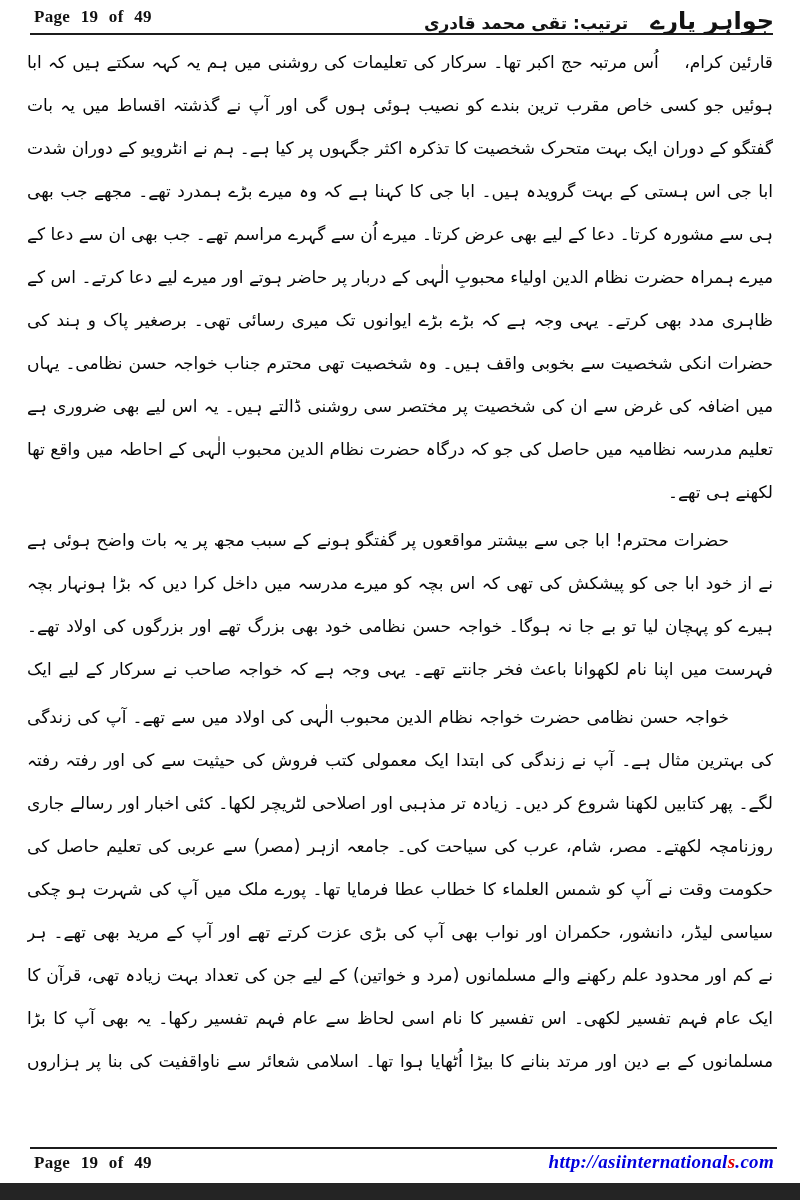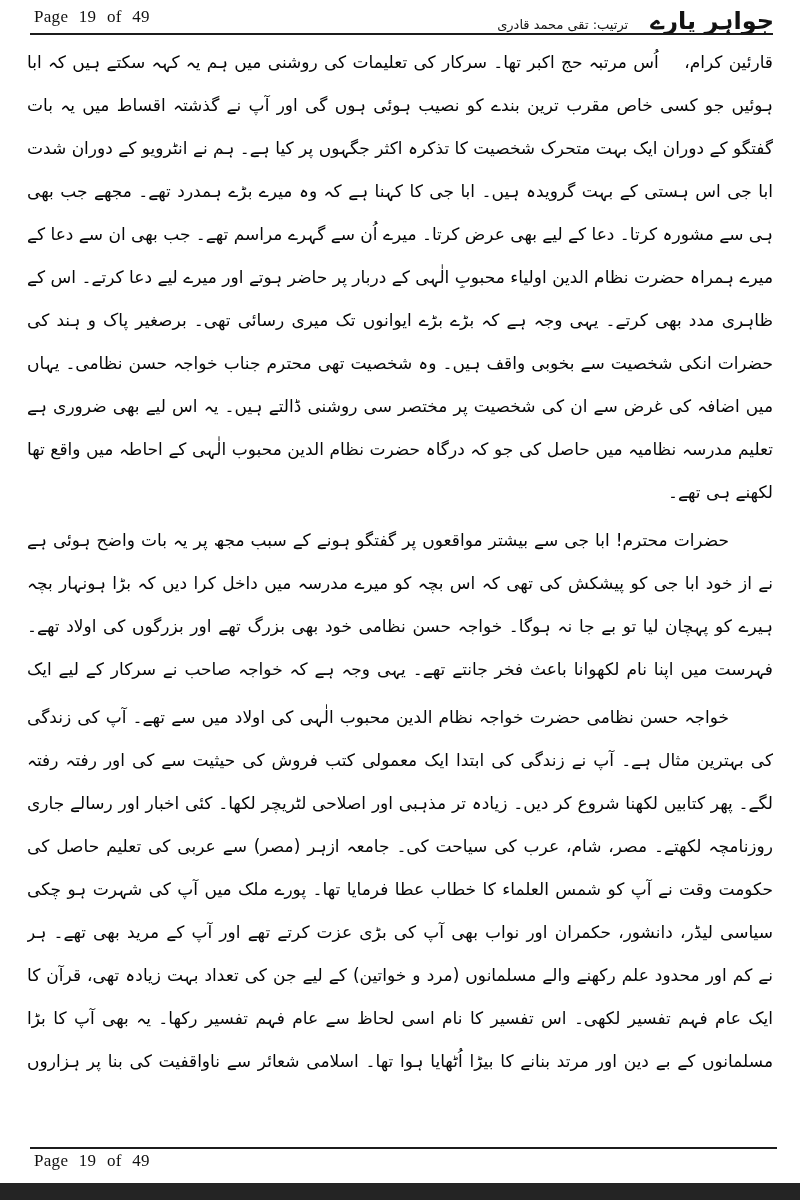--- a/index.html
+++ b/index.html
@@ -12,30 +12,30 @@
   }
   .page { position: absolute; inset: 0; }
 
   
   .header {
     position: absolute; top: 7px; left: 34px; right: 26px;
     display: flex; justify-content: space-between; align-items: flex-start;
   }
   .page-label {
     font-family: "Liberation Serif", serif;
-    font-weight: normal; font-size: 17px; color: #111;
+    font-weight: bold; font-size: 17px; color: #111;
     word-spacing: 6px; letter-spacing: 0.3px;
   }
   .header-title {
     direction: rtl;
     display: flex; flex-direction: row-reverse; align-items: baseline; gap: 22px;
     color: #131313;
   }
   .book-title { font-size: 24px; font-weight: bold; }
-  .compiler   { font-size: 13px; font-weight: normal; padding-bottom: 2px; }
+  .compiler   { font-size: 17px; font-weight: bold; padding-bottom: 2px; }
 
   .rule { position: absolute; height: 2px; background: #1c1c1c; }
   .header-rule { top: 33px; left: 30px; right: 27px; }
   .footer-rule { top: 1147px; left: 30px; right: 23px; }
 
   
   .body-text {
     position: absolute; top: 41px; left: 27px; right: 27px;
     direction: rtl;
     font-size: 17px; line-height: 43px; color: #060606;
@@ -112,17 +112,18 @@
         <div class="line">نے کم اور محدود علم رکھنے والے مسلمانوں (مرد و خواتین) کے لیے جن کی تعداد بہت زیادہ تھی، قرآن کا علم پہنچانے کی غرض سے</div>
         <div class="line">ایک عام فہم تفسیر لکھی۔ اس تفسیر کا نام اسی لحاظ سے عام فہم تفسیر رکھا۔ یہ بھی آپ کا بڑا کارنامہ ہے۔ آپ لکھتے ہیں کہ آریہ سماج نے</div>
         <div class="line last">مسلمانوں کے بے دین اور مرتد بنانے کا بیڑا اُٹھایا ہوا تھا۔ اسلامی شعائر سے ناواقفیت کی بنا پر ہزاروں مسلمان بے دین اور مرتد</div>
       </div>
     </div>
 
   <div class="rule footer-rule"></div>
 
   <div class="footer">
     <div class="page-label">Page 19 of 49</div>
+    <a class="footer-url" style="color: rgb(0, 0, 221);"><span>http://asiinternational</span><span class="url-red" style="color: rgb(224, 0, 0);">s</span><span>.com</span></a>
   </div>
 
   <div class="bottom-bar"></div>
 
 </div>
 
 </body></html>

